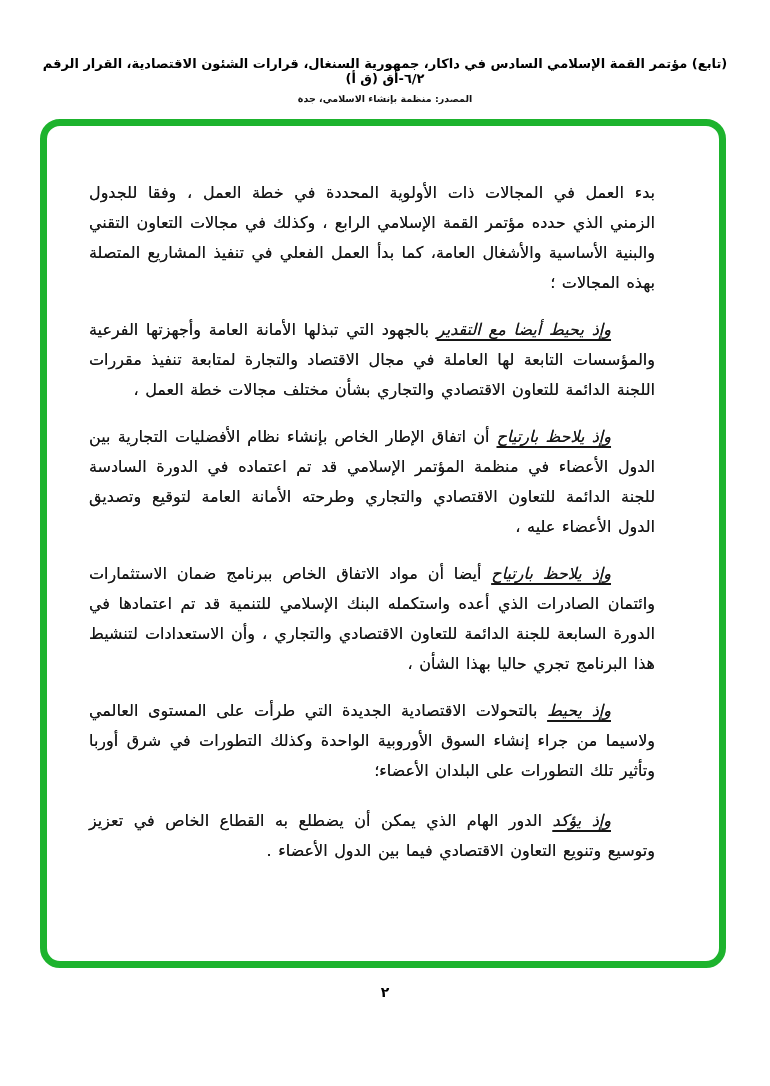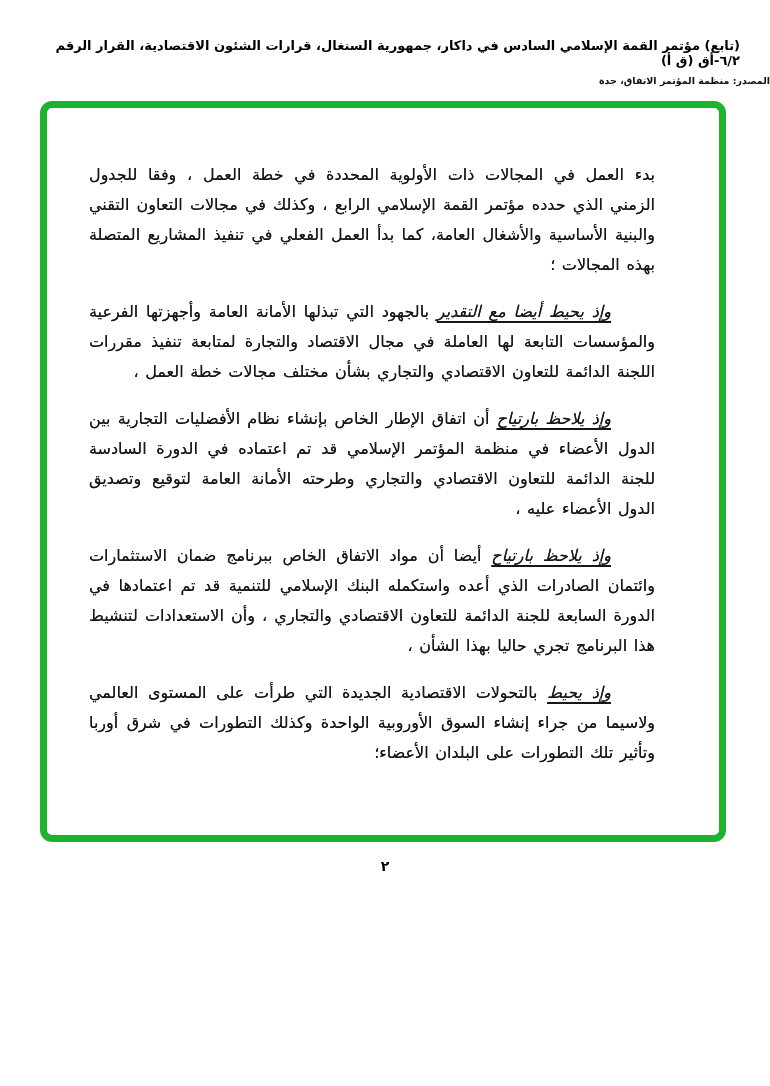--- a/index.html
+++ b/index.html
@@ -5,22 +5,22 @@
   html, body {
     margin: 0;
     padding: 0;
     width: 770px;
     height: 1086px;
     background: #ffffff;
     overflow: hidden;
     font-family: "DejaVu Sans", sans-serif;
   }
   .doc-header {
-    text-align: right;
-    padding-top: 38px;
+    text-align: center;
+    padding-top: 56px;
     color: #000;
   }
   .doc-header .line1 {
     direction: rtl;
     unicode-bidi: embed;
     font-size: 13px;
     font-weight: bold;
     letter-spacing: 0;
     padding: 0 30px;
   }
@@ -28,24 +28,24 @@
     direction: rtl;
     unicode-bidi: embed;
     font-size: 9.5px;
     font-weight: bold;
     margin-top: 7px;
     color: #111;
   }
   .green-frame {
     box-sizing: border-box;
     width: 686px;
-    height: 741px;
+    height: 849px;
     margin: 15px 0 0 40px;
     border: 7px solid #1db32d;
-    border-radius: 12px;
+    border-radius: 20px;
     padding: 52px 64px 20px 42px;
     background: #fff;
   }
   .para {
     direction: rtl;
     unicode-bidi: embed;
     text-align: justify;
     font-size: 16px;
     line-height: 30px;
     color: #161616;
@@ -69,31 +69,32 @@
     font-weight: bold;
     color: #000;
     margin-top: 16px;
   }
 </style>
 </head>
 <body>
 
 <div class="doc-header">
   <div class="line1">(تابع) مؤتمر القمة الإسلامي السادس في داكار، جمهورية السنغال، قرارات الشئون الاقتصادية، القرار الرقم ٦/٢-أق (ق أ)</div>
-  <div class="line2">المصدر: منظمة المؤتمر الاتفاق، جدة</div>
+  <div class="line2">المصدر: منظمة بإنشاء الاسلامي، جدة</div>
 </div>
 
 <div class="green-frame">
 
   <p class="para continued"><span class="lead"></span><span>بدء العمل في المجالات ذات الأولوية المحددة في خطة العمل ، وفقا للجدول الزمني الذي حدده مؤتمر القمة الإسلامي الرابع ، وكذلك في مجالات التعاون التقني والبنية الأساسية والأشغال العامة، كما بدأ العمل الفعلي في تنفيذ المشاريع المتصلة بهذه المجالات ؛</span></p>
 
   <p class="para"><span class="lead">وإذ يحيط أيضا مع التقدير</span><span> بالجهود التي تبذلها الأمانة العامة وأجهزتها الفرعية والمؤسسات التابعة لها العاملة في مجال الاقتصاد والتجارة لمتابعة تنفيذ مقررات اللجنة الدائمة للتعاون الاقتصادي والتجاري بشأن مختلف مجالات خطة العمل ،</span></p>
 
   <p class="para"><span class="lead">وإذ يلاحظ بارتياح</span><span> أن اتفاق الإطار الخاص بإنشاء نظام الأفضليات التجارية بين الدول الأعضاء في منظمة المؤتمر الإسلامي قد تم اعتماده في الدورة السادسة للجنة الدائمة للتعاون الاقتصادي والتجاري وطرحته الأمانة العامة لتوقيع وتصديق الدول الأعضاء عليه ،</span></p>
 
   <p class="para"><span class="lead">وإذ يلاحظ بارتياح</span><span> أيضا أن مواد الاتفاق الخاص ببرنامج ضمان الاستثمارات وائتمان الصادرات الذي أعده واستكمله البنك الإسلامي للتنمية قد تم اعتمادها في الدورة السابعة للجنة الدائمة للتعاون الاقتصادي والتجاري ، وأن الاستعدادات لتنشيط هذا البرنامج تجري حاليا بهذا الشأن ،</span></p>
 
   <p class="para tight"><span class="lead">وإذ يحيط</span><span> بالتحولات الاقتصادية الجديدة التي طرأت على المستوى العالمي ولاسيما من جراء إنشاء السوق الأوروبية الواحدة وكذلك التطورات في شرق أوربا وتأثير تلك التطورات على البلدان الأعضاء؛</span></p>
 
+  <p class="para"><span class="lead">وإذ يؤكد</span><span> الدور الهام الذي يمكن أن يضطلع به القطاع الخاص في تعزيز وتوسيع وتنويع التعاون الاقتصادي فيما بين الدول الأعضاء .</span></p>
 
 </div>
 
 <div class="page-number">٢</div>
 
 </body></html>

